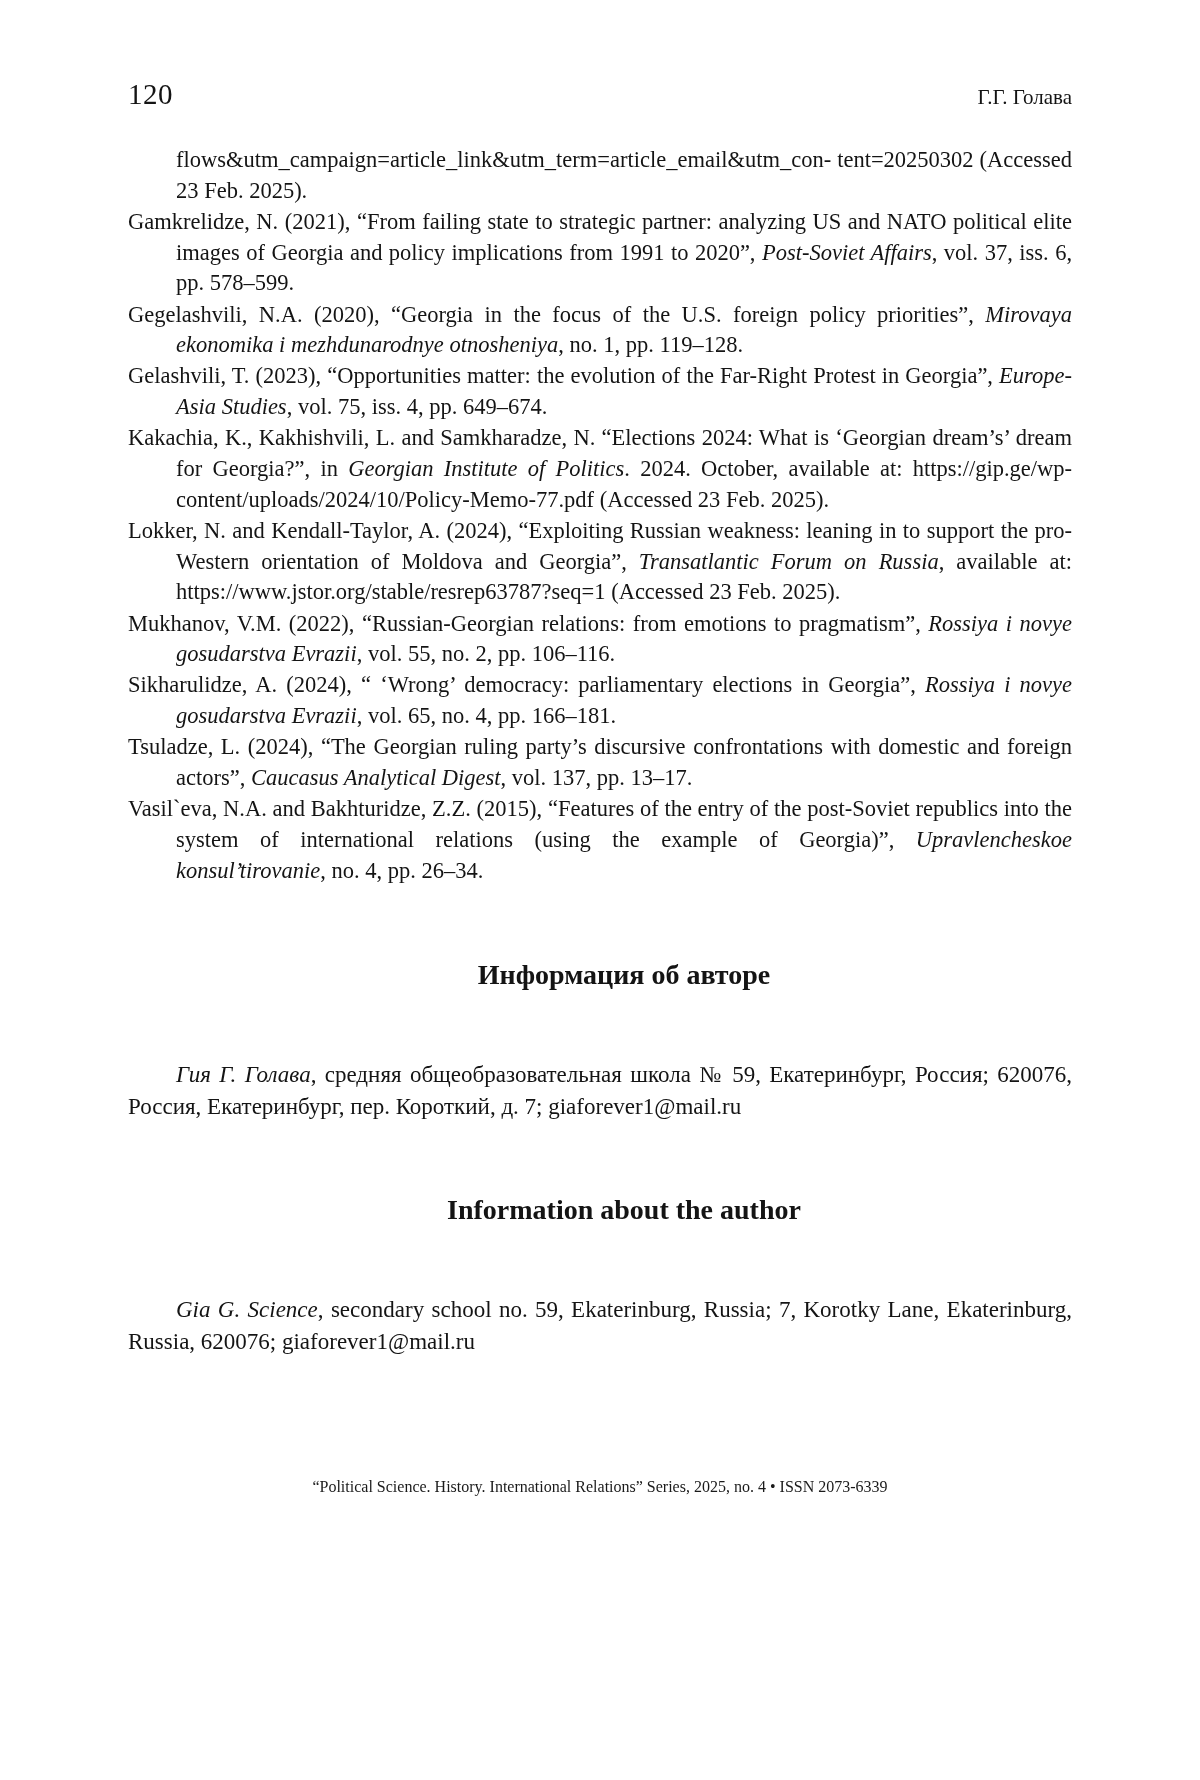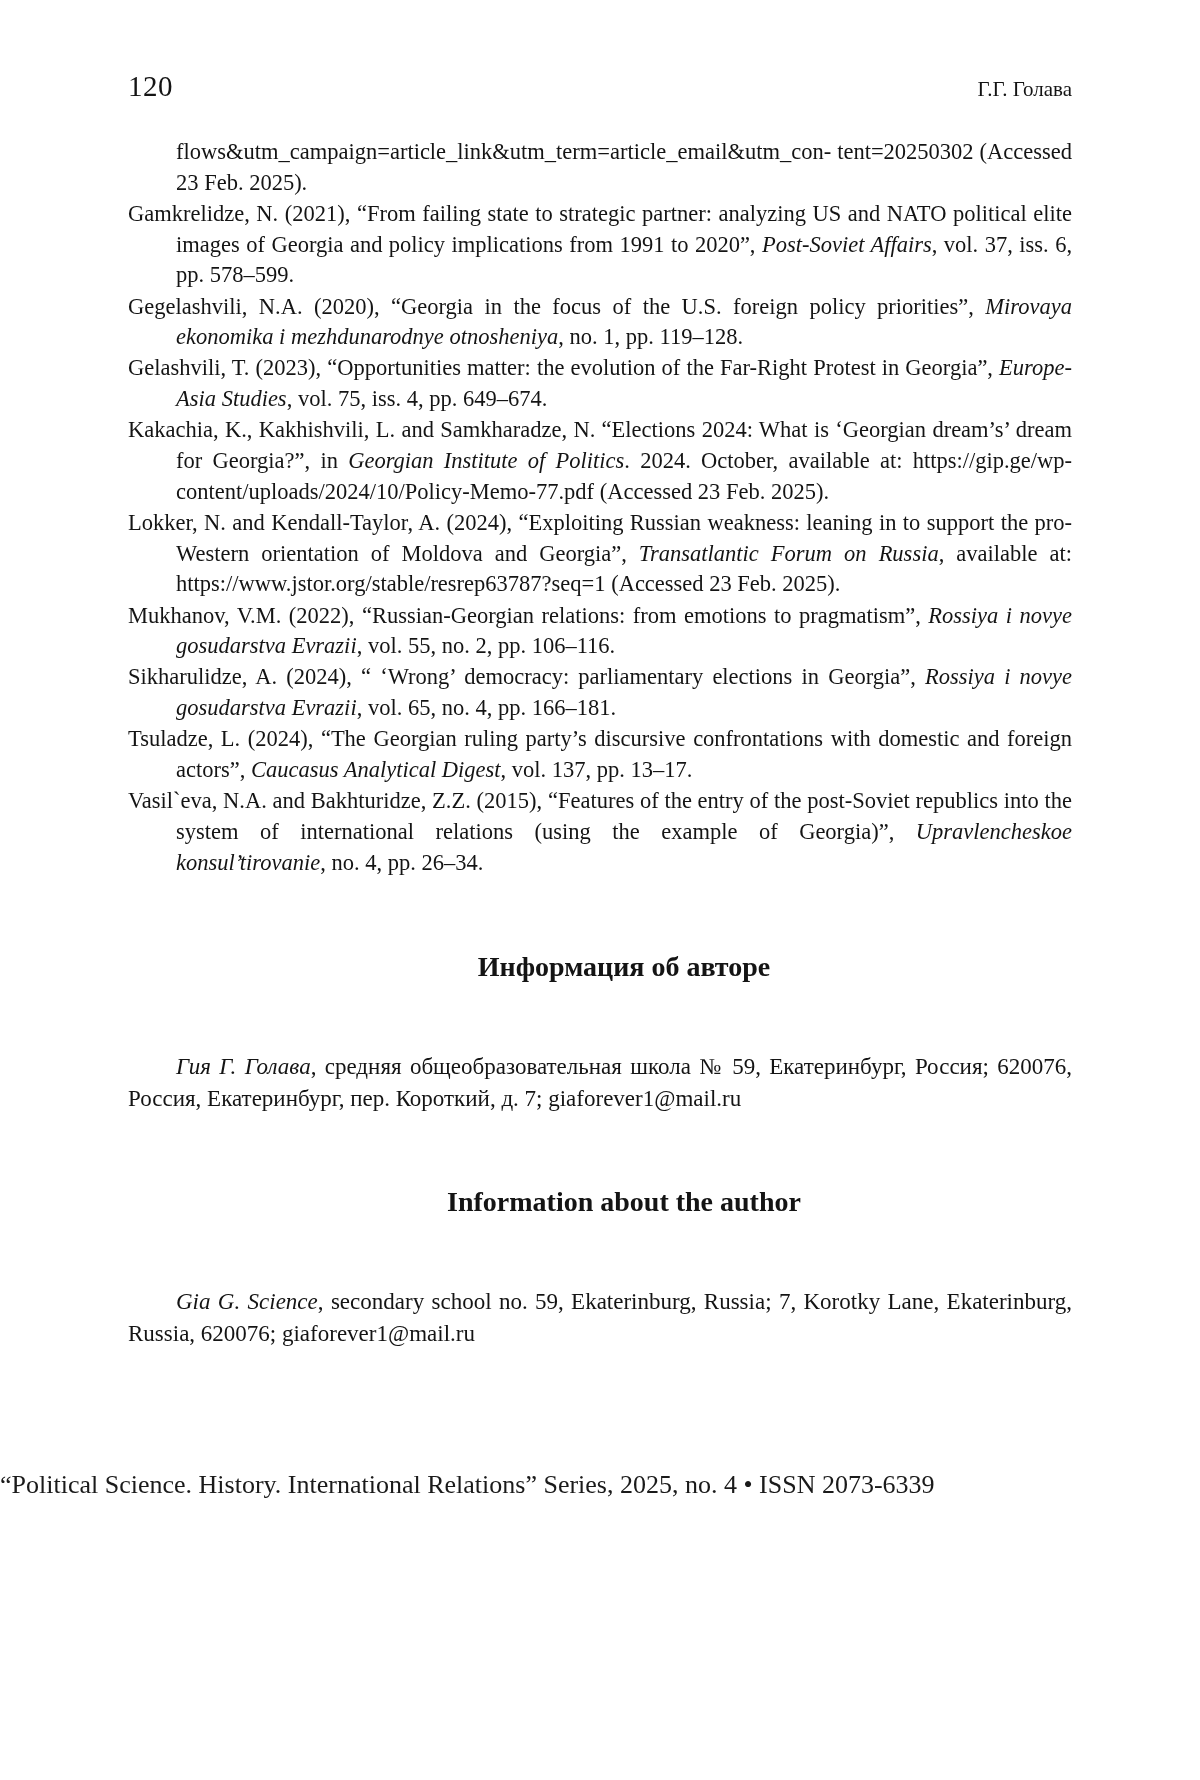--- a/index.html
+++ b/index.html
@@ -10,21 +10,21 @@
   body {
     width: 1200px;
     height: 1780px;
     font-family: "Liberation Serif", "DejaVu Serif", serif;
     color: #141414;
     position: relative;
     overflow: hidden;
   }
   .page {
     position: absolute;
-    left: 0; top: 0;
+    left: 0; top: 8px;
     width: 1200px;
     height: 1352px;
     box-sizing: border-box;
     padding: 0;
   }
   .content {
     position: absolute;
     left: 128px;
     top: 70px;
     width: 944px;
@@ -87,22 +87,22 @@
   }
   .gap-mid { height: 28px; }
   .gap-xl  { height: 72px; }
 
   
   .footer {
     position: absolute;
     left: 0;
     top: 1470px;
     width: 1200px;
-    text-align: left;
-    font-size: 26px;
+    text-align: center;
+    font-size: 16px;
     color: #1a1a1a;
   }
 </style>
 </head>
 <body>
 
 <div class="page">
   <div class="content">
 
     <div class="runhead">

